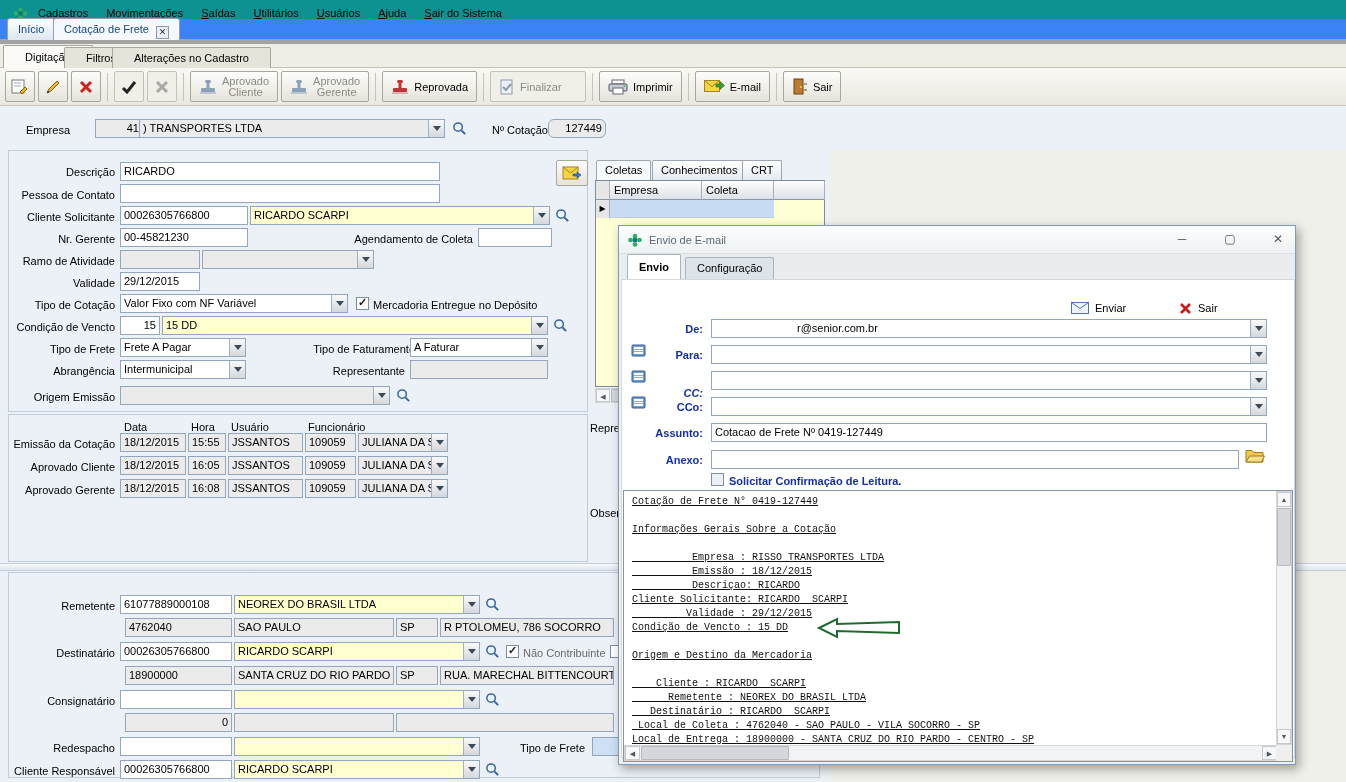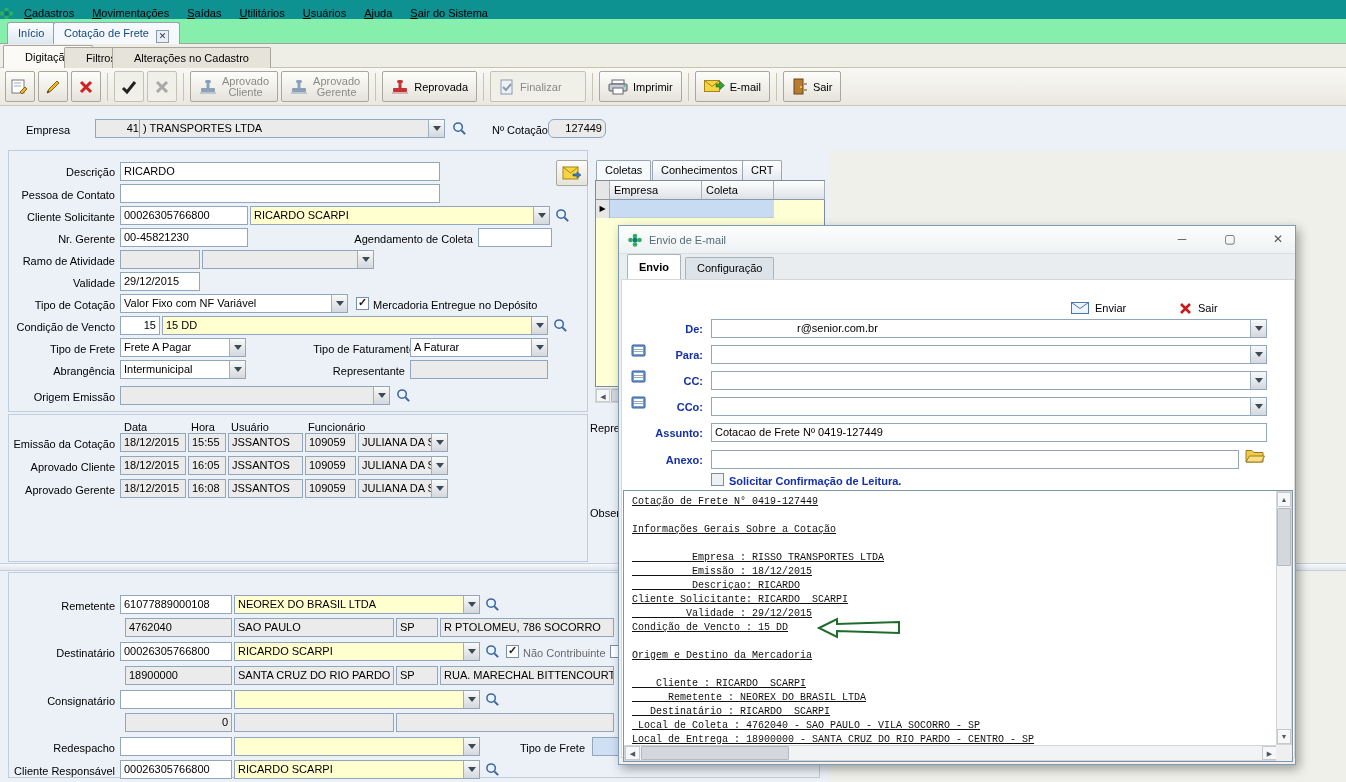--- a/index.html
+++ b/index.html
@@ -1,26 +1,26 @@
 <!DOCTYPE html>
 <html><head>
 <meta charset="utf-8">
 <style>
   * { margin:0; padding:0; box-sizing:border-box; }
   html,body { width:1346px; height:782px; overflow:hidden; }
   body { font-family:"Liberation Sans",sans-serif; font-size:11px; color:#000; background:#f0f0ea; }
   .app { position:relative; width:1346px; height:782px; background:#f0f0ea; }
 
   
-  .menubar { position:absolute; left:0; top:0; width:100%; height:26px; background:#0d9191; display:flex; align-items:center; padding-left:0; }
+  .menubar { position:absolute; left:0; top:0; width:100%; height:26px; background:#0d9191; display:flex; align-items:center; padding-left:14px; }
   .menu-item { display:inline-block; padding:0 9px; line-height:19px; color:#000; cursor:default; }
   .menu-item::first-letter { text-decoration:underline; }
 
   
-  .tabbar { position:absolute; left:0; top:19px; width:100%; height:25px; background:#86efac; border-bottom:1px solid #a3a3a3; }
+  .tabbar { position:absolute; left:0; top:19px; width:100%; height:25px; background:#3b82f6; border-bottom:5px solid #a3a3a3; }
   .tab { position:absolute; bottom:-1px; height:22px; border:1px solid #94a2b0; border-bottom:none; border-radius:3px 3px 0 0; background:linear-gradient(#fefefe,#dde7f0); color:#15477e; padding:0 10px; line-height:20px; white-space:nowrap; }
   .tab.active { background:#f5f9fd; }
   .tab-close { display:inline-block; width:13px; height:13px; border:1px solid #8a9aa8; background:#e9eff5; color:#335; font-size:9px; line-height:11px; text-align:center; margin-left:7px; vertical-align:-2px; }
 
   
   .subtabbar { position:absolute; left:0; top:44px; width:100%; height:24px; background:#efeee6; border-bottom:1px solid #c6c2b4; }
   .subtab { position:absolute; bottom:-1px; height:21px; border:1px solid #a8a69a; border-bottom:none; border-radius:2px 2px 0 0; background:#e6e4da; padding:0 21px; line-height:20px; white-space:nowrap; }
   .subtab.active { background:#fbfaf6; height:23px; line-height:22px; }
 
   
@@ -522,21 +522,21 @@
     </div>
 
     <span style="position:absolute;left:12px;top:144px;">
       <svg width="15" height="13">
           <rect x="1" y="1" width="13" height="11" rx="1" fill="#6f9fd8" stroke="#34598c"></rect>
           <rect x="3" y="3" width="9" height="7" fill="#fff"></rect>
           <line x1="3" y1="5.5" x2="12" y2="5.5" stroke="#9ab"></line>
           <line x1="3" y1="7.5" x2="12" y2="7.5" stroke="#9ab"></line>
         </svg>
     </span>
-    <span class="blbl" style="left:10px;top:148px;width:74px;">CC:</span>
+    <span class="blbl" style="left:10px;top:160px;width:74px;font-style:italic;">CC:</span>
     <div class="fld combo" style="left:92px;top:145px;width:556px;">
       <span class="ctext"></span>
         <span class="carrow"></span>
     </div>
 
     <span style="position:absolute;left:12px;top:170px;">
       <svg width="15" height="13">
           <rect x="1" y="1" width="13" height="11" rx="1" fill="#6f9fd8" stroke="#34598c"></rect>
           <rect x="3" y="3" width="9" height="7" fill="#fff"></rect>
           <line x1="3" y1="5.5" x2="12" y2="5.5" stroke="#9ab"></line>

